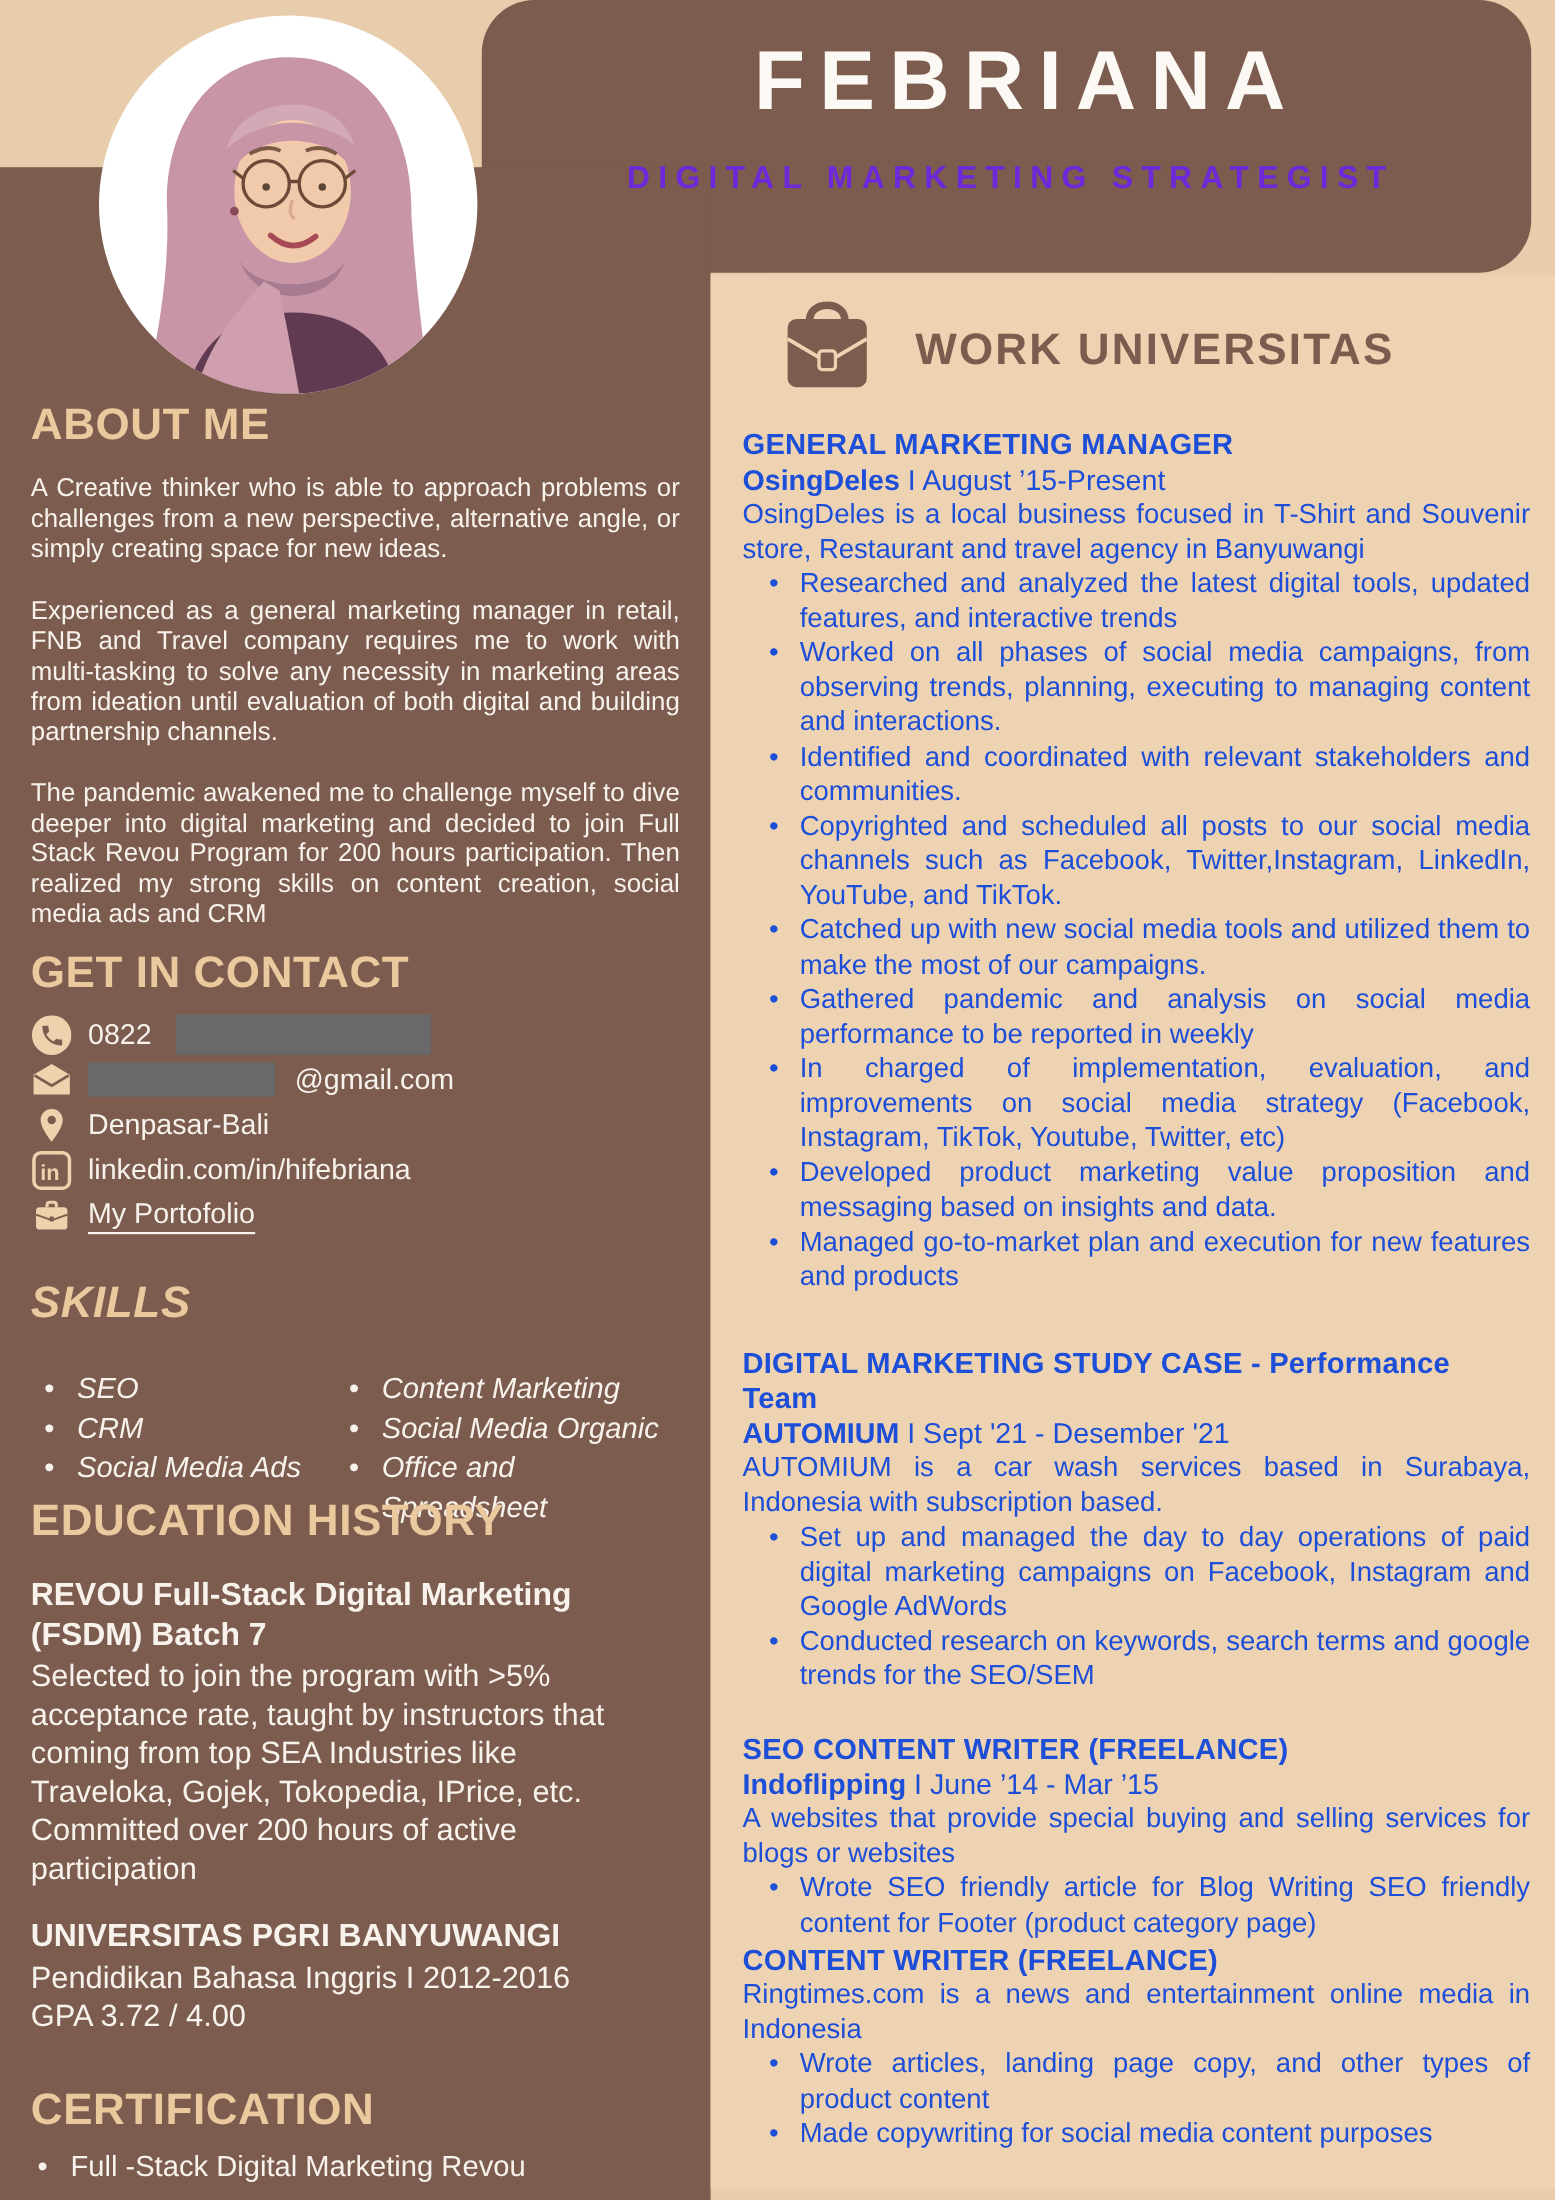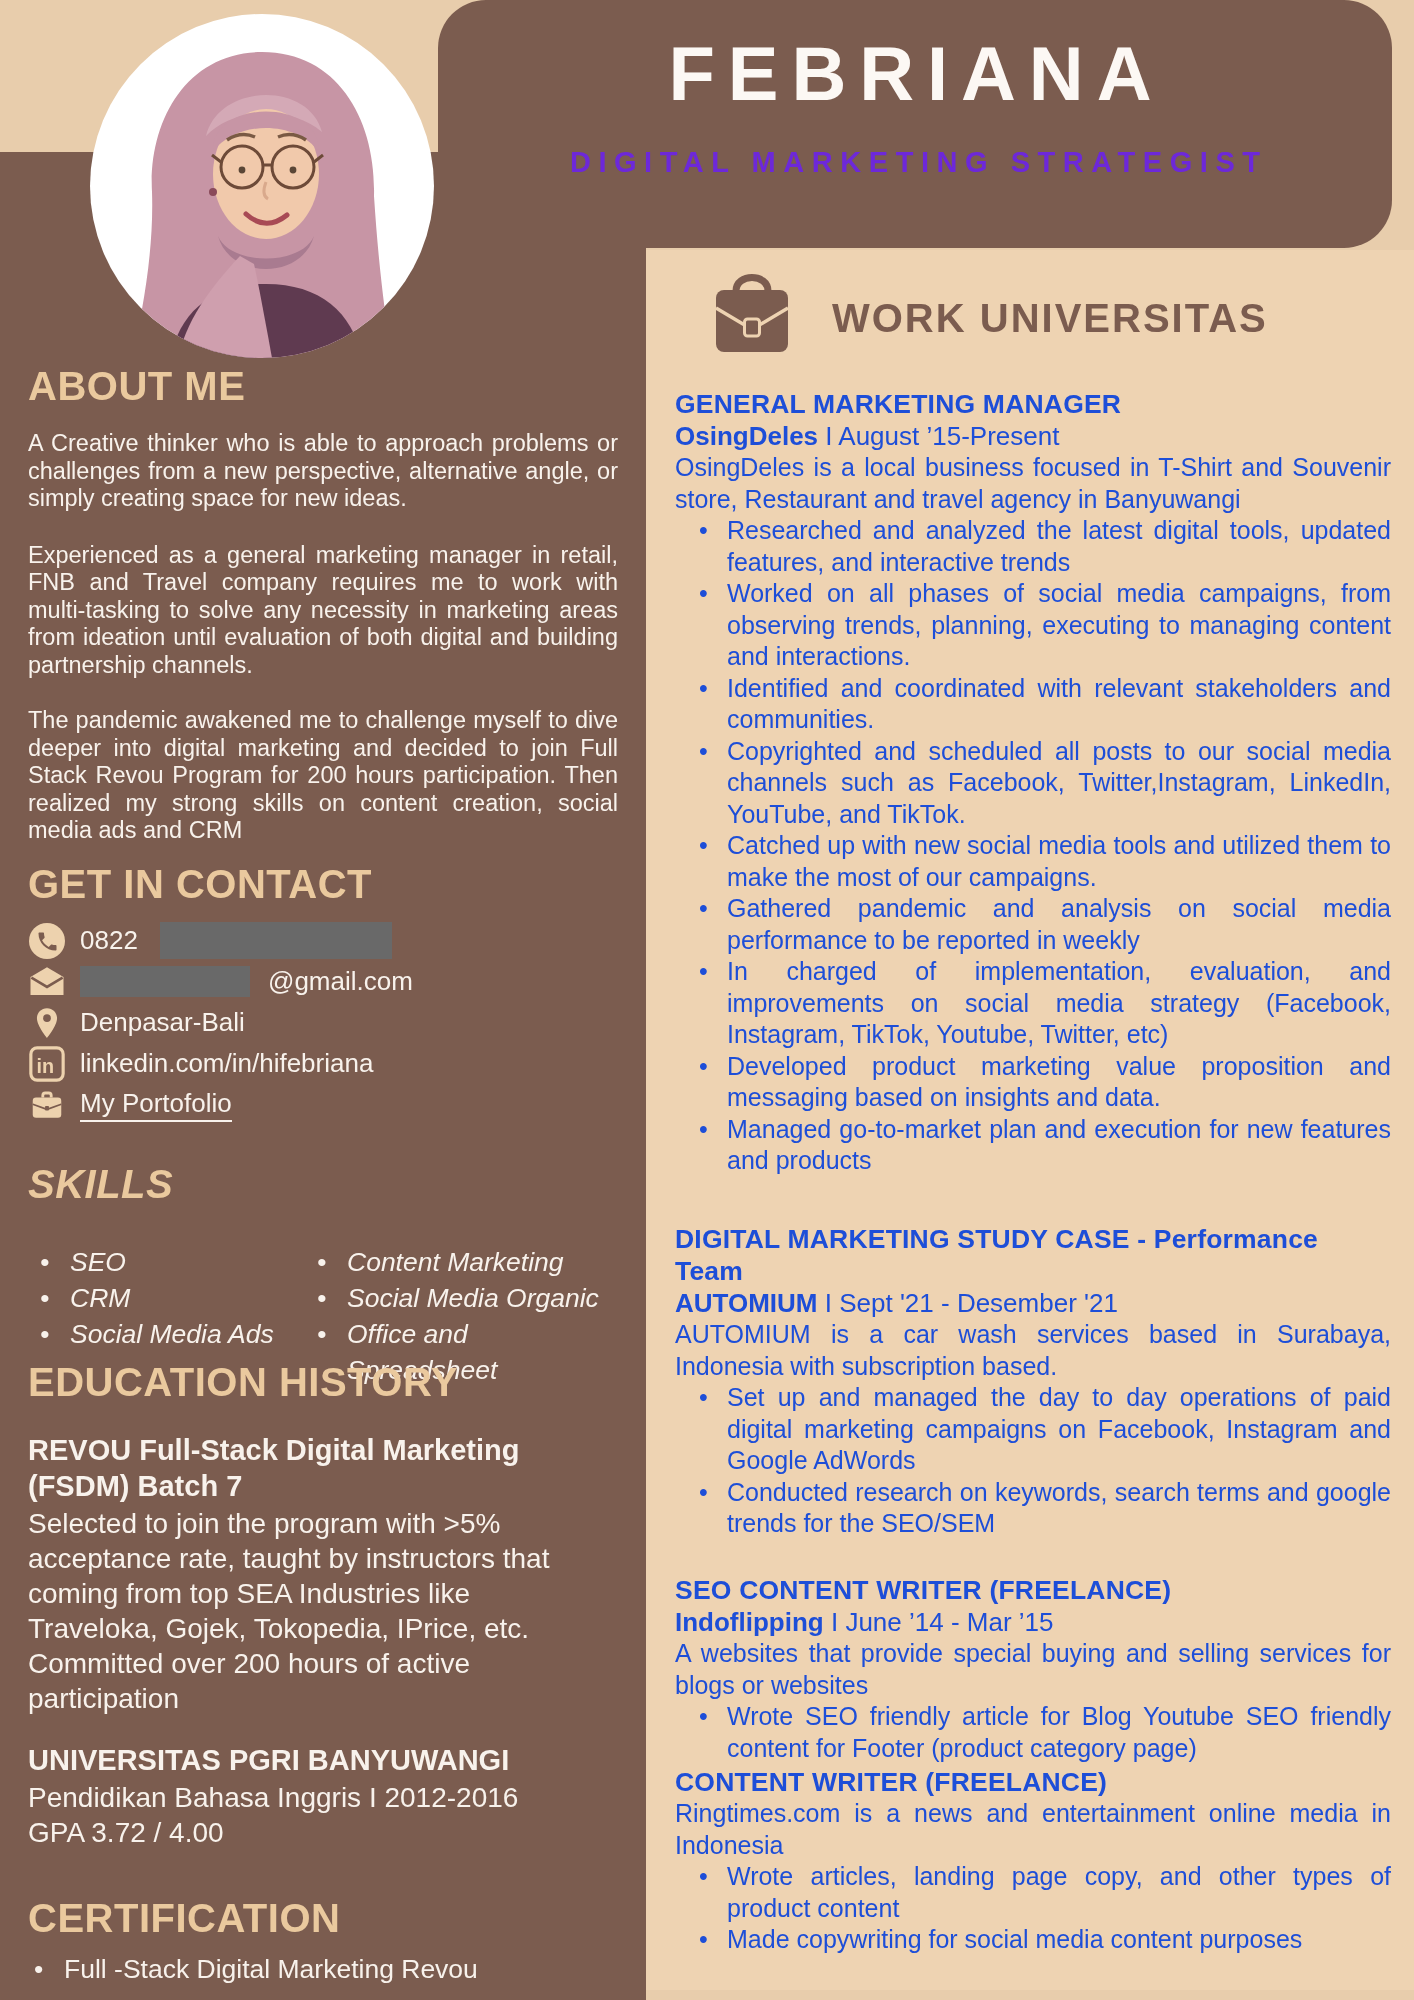--- a/index.html
+++ b/index.html
@@ -23,21 +23,21 @@
   .work-panel{
     position:absolute;left:646px;top:250px;width:768px;height:1740px;
     background:#eed3b2;
   }
   .photo{
     position:absolute;left:90px;top:14px;width:344px;height:344px;
     border-radius:50%;overflow:hidden;background:#ffffff;
   }
   
   .name{
-    position:absolute;left:433px;top:30px;width:954px;
+    position:absolute;left:450px;top:30px;width:954px;
     text-align:center;font-size:76px;font-weight:800;color:#fcf8f4;
     letter-spacing:0.17em;text-indent:0.17em;white-space:nowrap;
   }
   .role{
     position:absolute;left:438px;top:146px;width:954px;
     text-align:center;font-size:29px;font-weight:700;color:#6d28d9;
     letter-spacing:0.26em;text-indent:0.26em;white-space:nowrap;
   }
   
   .lsec{position:absolute;left:28px;width:590px;color:#f8f2ec;}
@@ -270,21 +270,21 @@
     <li>Set up and managed the day to day operations of paid digital marketing campaigns on Facebook, Instagram and Google AdWords</li>
     <li>Conducted research on keywords, search terms and google trends for the SEO/SEM</li>
   </ul>
 </div>
 
 <div class="entry" id="entry3">
   <p class="job-title">SEO CONTENT WRITER (FREELANCE)</p>
   <p class="job-company"><span class="company-name">Indoflipping</span><span> I June ’14 - Mar ’15</span></p>
   <p class="job-desc">A websites that provide special buying and selling services for blogs or websites</p>
   <ul class="job-bullets">
-    <li>Wrote SEO friendly article for Blog Youtube SEO friendly content for Footer (product category page)</li>
+    <li>Wrote SEO friendly article for Blog Writing SEO friendly content for Footer (product category page)</li>
   </ul>
 </div>
 
 <div class="entry" id="entry4">
   <p class="job-title">CONTENT WRITER (FREELANCE)</p>
   <p class="job-desc">Ringtimes.com is a news and entertainment online media in Indonesia</p>
   <ul class="job-bullets">
     <li>Wrote articles,  landing page copy, and other types of product content</li>
     <li>Made copywriting for social media content purposes</li>
   </ul>

